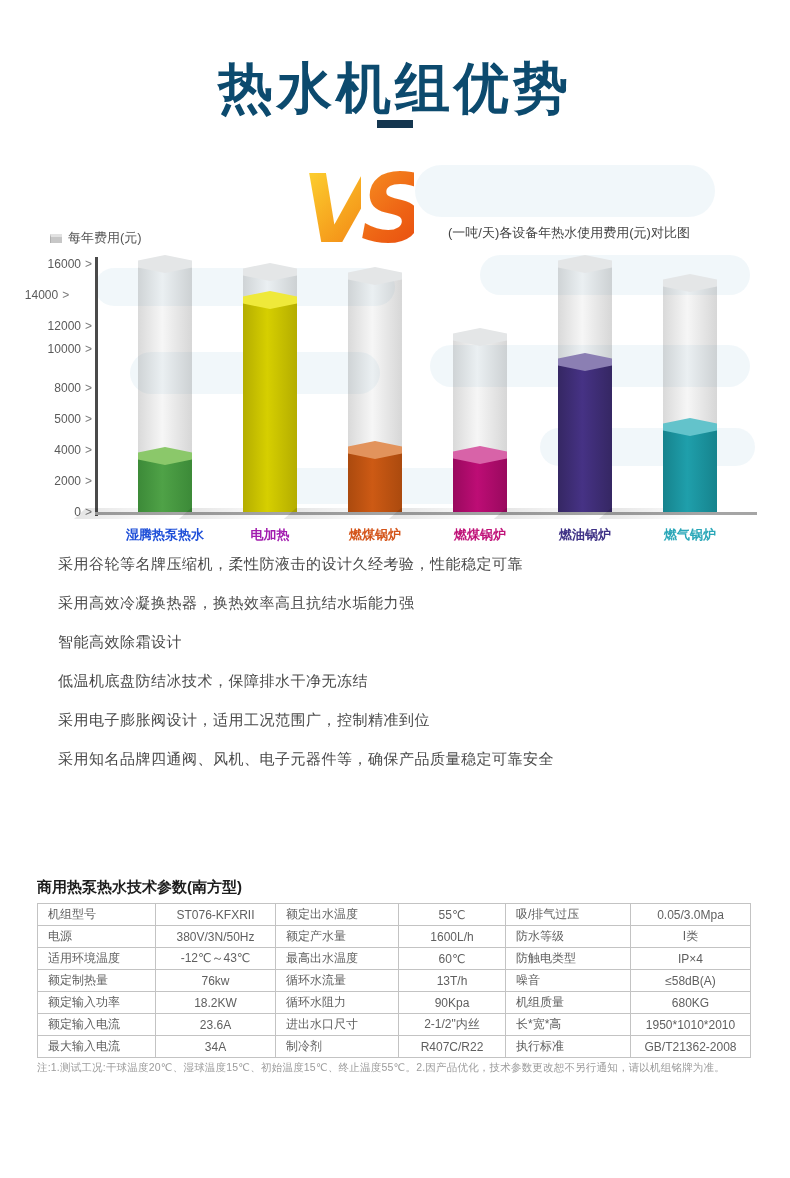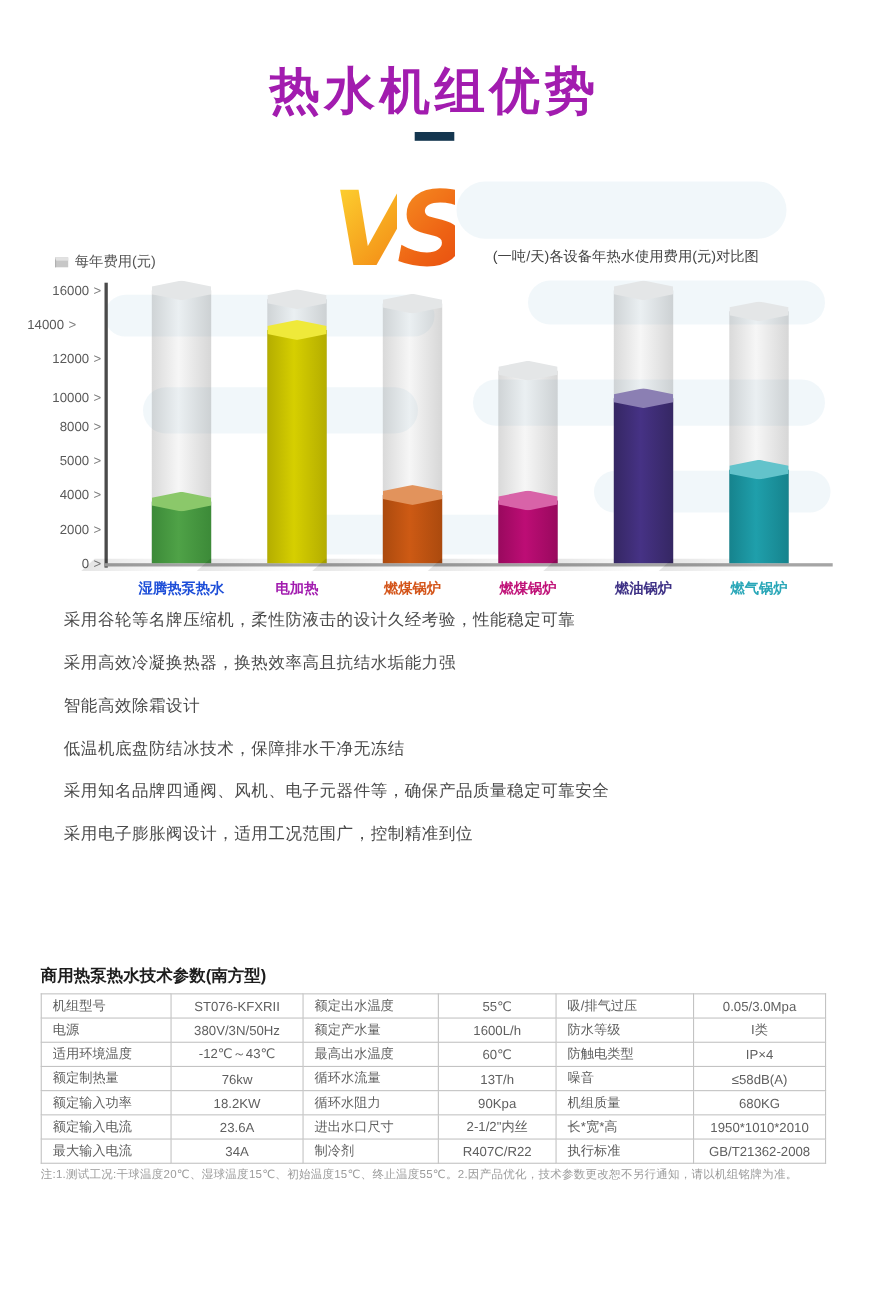--- a/index.html
+++ b/index.html
@@ -2,21 +2,21 @@
 <html><head>
 <meta charset="utf-8">
 <style>
   * { margin:0; padding:0; box-sizing:border-box; }
   html,body { width:790px; background:#fff; font-family:"Liberation Sans","DejaVu Sans",sans-serif; }
   .page { position:relative; width:790px; height:1178px; background:#ffffff; overflow:hidden; }
 
   
   .main-title { position:absolute; top:52px; left:0; width:100%; text-align:center;
     font-family:"DejaVu Serif","Liberation Serif",serif; font-weight:700;
-    font-size:46px; letter-spacing:4px; color:#a21caf; }
+    font-size:55px; letter-spacing:4px; color:#0c4a6e; }
   .title-dash { position:absolute; top:120px; left:377px; width:36px; height:8px; background:#14364f; }
 
   
   .cloud { position:absolute; background:#e9f2f8; opacity:.65; }
 
   
   .vs-wrap { position:absolute; left:302px; top:163px; font-style:italic; font-weight:900;
     font-size:94px; line-height:1; letter-spacing:-14px; font-family:"DejaVu Sans","Liberation Sans",sans-serif; }
   .vs-v { background:linear-gradient(135deg,#fdd230 10%,#f59a1b 70%,#f07818);
     -webkit-background-clip:text; background-clip:text; color:transparent; }
@@ -89,21 +89,21 @@
   </div>
 
   <div class="plot">
     <div class="y-axis-line"></div>
     <div class="x-axis-line"></div>
   <div class="tick" style="top: 255px;">0<span class="mark">&gt;</span></div>
       <div class="tick" style="top: 224px;">2000<span class="mark">&gt;</span></div>
       <div class="tick" style="top: 193px;">4000<span class="mark">&gt;</span></div>
       <div class="tick" style="top: 162px;">5000<span class="mark">&gt;</span></div>
       <div class="tick" style="top: 131px; text-align: right;">8000<span class="mark">&gt;</span></div>
-      <div class="tick" style="top: 104px;">10000<span class="mark">&gt;</span></div>
+      <div class="tick" style="top: 92px;">10000<span class="mark">&gt;</span></div>
       <div class="tick" style="top: 69px;">12000<span class="mark">&gt;</span></div>
       <div class="tick" style="top: 38px; text-align: center;">14000<span class="mark">&gt;</span></div>
       <div class="tick" style="top: 7px;">16000<span class="mark">&gt;</span></div>
       <div class="bar" style="left: 138px;">
         <div class="bar-shadow"></div>
         <div class="tube" style="height: 248px;">
           <div class="cap tube-cap"></div>
         </div>
         <div class="fill" style="height: 56px; background: linear-gradient(90deg, rgb(60, 138, 56), rgb(79, 162, 71) 45%, rgb(60, 138, 56));">
           <div class="cap" style="background: rgb(139, 200, 106);"></div>
@@ -160,22 +160,22 @@
         </div>
       </div>
       <div class="bar-label" style="left: 625px; color: rgb(42, 167, 184);">燃气锅炉</div>
     </div>
 
   <ul class="features">
       <li>采用谷轮等名牌压缩机，柔性防液击的设计久经考验，性能稳定可靠</li>
       <li>采用高效冷凝换热器，换热效率高且抗结水垢能力强</li>
       <li>智能高效除霜设计</li>
       <li>低温机底盘防结冰技术，保障排水干净无冻结</li>
+      <li>采用电子膨胀阀设计，适用工况范围广，控制精准到位</li>
       <li>采用知名品牌四通阀、风机、电子元器件等，确保产品质量稳定可靠安全</li>
-      <li>采用电子膨胀阀设计，适用工况范围广，控制精准到位</li>
     </ul>
 
   <div class="spec-title">商用热泵热水技术参数(南方型)</div>
   <table class="spec-table">
     <colgroup>
       <col style="width:118px">
         <col style="width:120px">
         <col style="width:123px">
       <col style="width:107px">
         <col style="width:125px">

